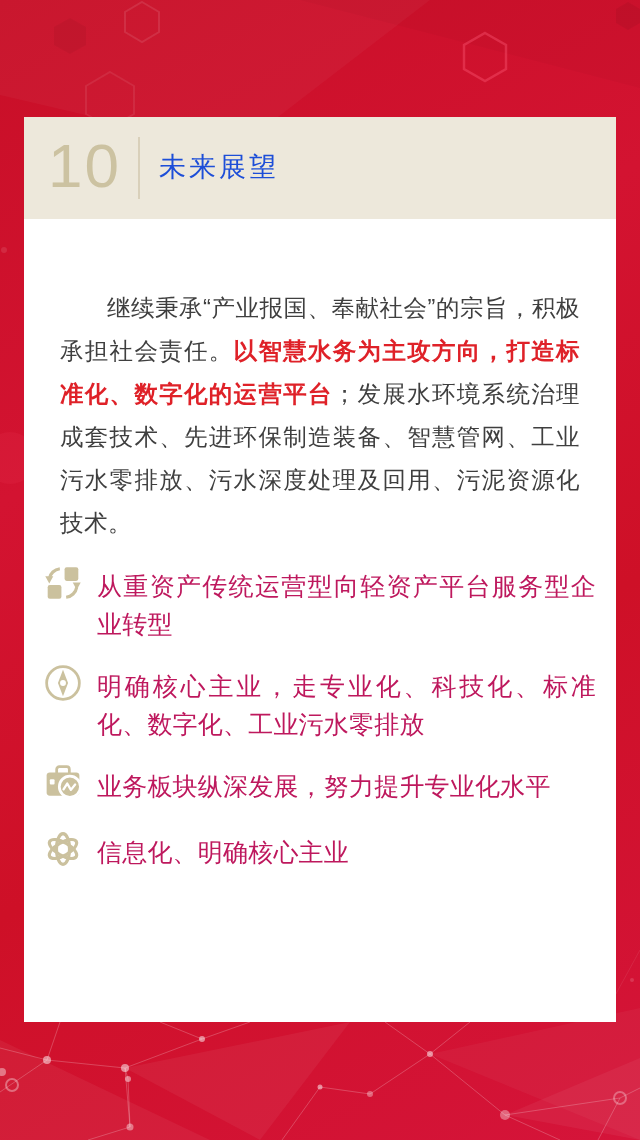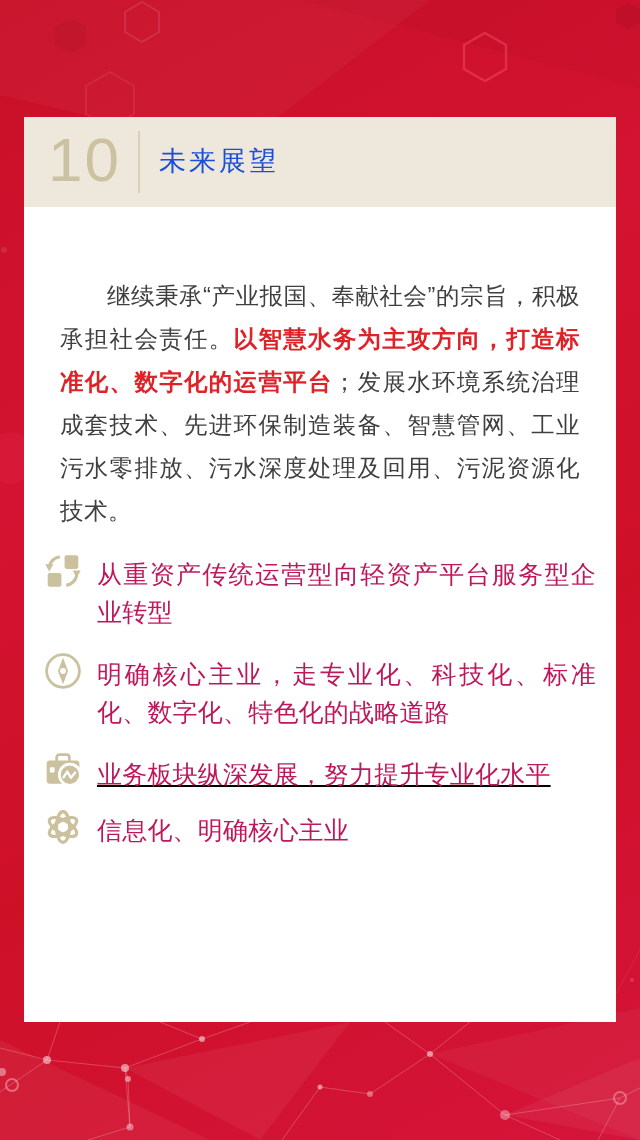--- a/index.html
+++ b/index.html
@@ -7,21 +7,21 @@
     width:640px;height:1140px;position:relative;overflow:hidden;
     font-family:"Liberation Sans","DejaVu Sans",sans-serif;
     background:linear-gradient(152deg,#c80f27 0%,#d31331 34%,#ce1027 62%,#d5143a 100%);
   }
   .bg-pattern{position:absolute;inset:0;width:640px;height:1140px;display:block;}
   .card{
     position:absolute;left:24px;top:117px;width:592px;height:905px;
     background:#ffffff;
   }
   .card-header{
-    height:90px;background:#ede8db;display:flex;align-items:center;
+    height:102px;background:#ede8db;display:flex;align-items:center;
     padding-left:24px;box-sizing:border-box;
   }
   .section-number{
     font-size:62px;font-weight:300;color:#ccc2a1;letter-spacing:2px;
     line-height:1;transform:translateY(-2px);
   }
   .header-divider{
     width:2px;height:62px;background:#d9d0ba;margin:0 19px 0 17px;
   }
   .card-title{
@@ -29,21 +29,21 @@
     line-height:1;transform:translateY(-1px);
   }
   .card-body{padding:52px 20px 0 20px;box-sizing:border-box;}
   .lead-paragraph{
     margin:16px;font-size:23.5px;line-height:43px;color:#3f3f3f;
     text-align:justify;text-indent:2em;letter-spacing:0.5px;
   }
   .highlight{color:#df2128;font-weight:700;}
   .bullet-list{margin-top:22px;}
   .bullet-item{display:flex;align-items:flex-start;margin-bottom:24px;}
-  .bullet-item.gap-lg{margin-bottom:18px;text-decoration:underline;}
+  .bullet-item.gap-lg{margin-bottom:28px;}
   .bullet-icon{
     width:38px;height:38px;flex:0 0 38px;margin-right:15px;margin-top:-3px;
   }
   .bullet-icon svg{display:block;width:38px;height:38px;}
   .bullet-text{
     font-size:25px;line-height:38px;color:#be185d;letter-spacing:0.2px;
     text-align:justify;
   }
 </style>
 </head>
@@ -137,21 +137,21 @@
       </div>
 
       <div class="bullet-item">
         <span class="bullet-icon">
           <svg viewBox="0 0 36 36" xmlns="http://www.w3.org/2000/svg">
             <circle cx="18" cy="18" r="15.5" fill="none" stroke="#cbc19e" stroke-width="2.6"></circle>
             <polygon points="18,5.5 22.8,18 18,30.5 13.2,18" fill="#cbc19e"></polygon>
             <circle cx="18" cy="18" r="2.8" fill="#ffffff"></circle>
           </svg>
         </span>
-        <div class="bullet-text">明确核心主业，走专业化、科技化、标准化、数字化、特色化的战略道路</div>
+        <div class="bullet-text">明确核心主业，走专业化、科技化、标准化、数字化、工业污水零排放</div>
       </div>
 
       <div class="bullet-item gap-lg">
         <span class="bullet-icon">
           <svg viewBox="0 0 36 36" xmlns="http://www.w3.org/2000/svg">
             <rect x="12" y="2.5" width="12" height="9" rx="2.5" fill="none" stroke="#cbc19e" stroke-width="2.6"></rect>
             <rect x="2.5" y="8" width="31" height="22" rx="3" fill="#cbc19e"></rect>
             <rect x="5.5" y="14.5" width="4.5" height="5" rx="1" fill="#ffffff"></rect>
             <circle cx="24.5" cy="21.5" r="10" fill="#cbc19e" stroke="#ffffff" stroke-width="2.6"></circle>
             <polyline points="18.5,24 22,18.5 25.5,24.5 29.5,19.5" fill="none" stroke="#ffffff" stroke-width="2.2" stroke-linecap="round" stroke-linejoin="round"></polyline>

